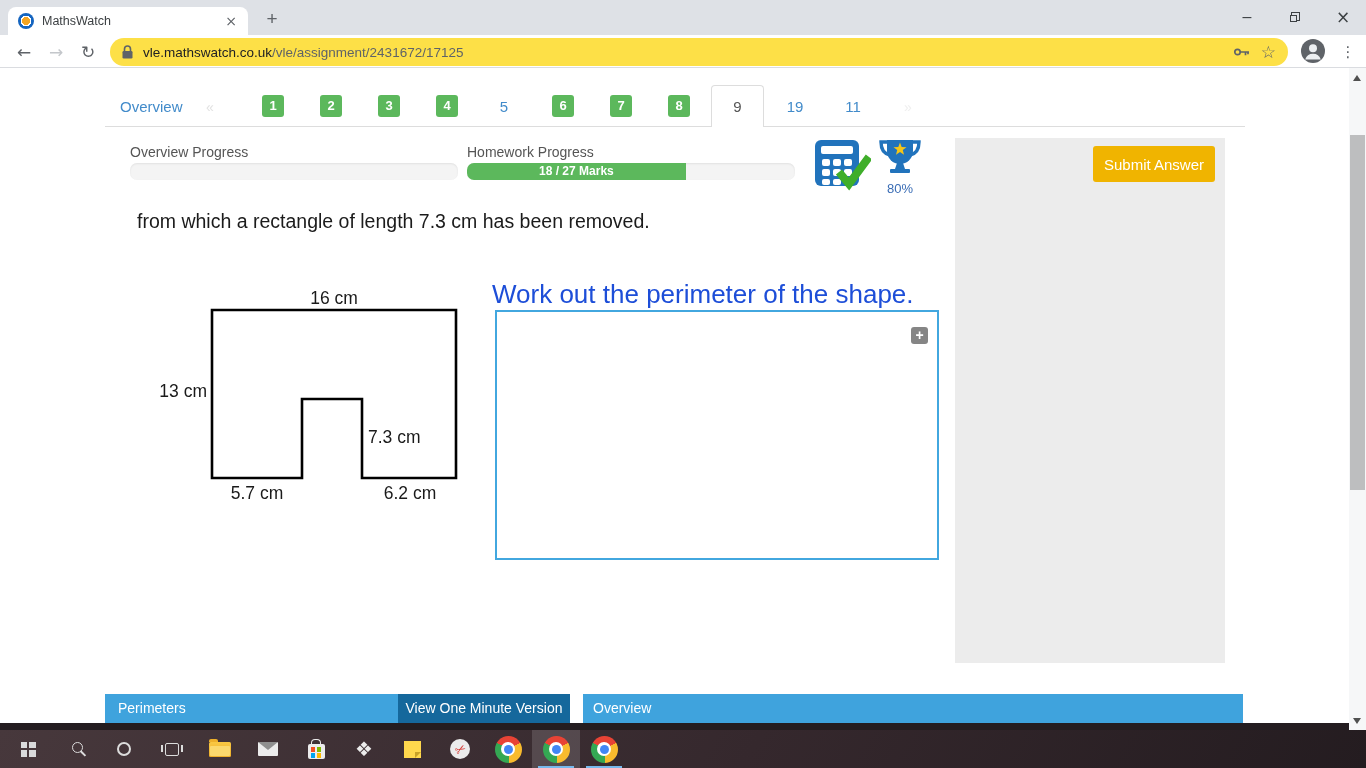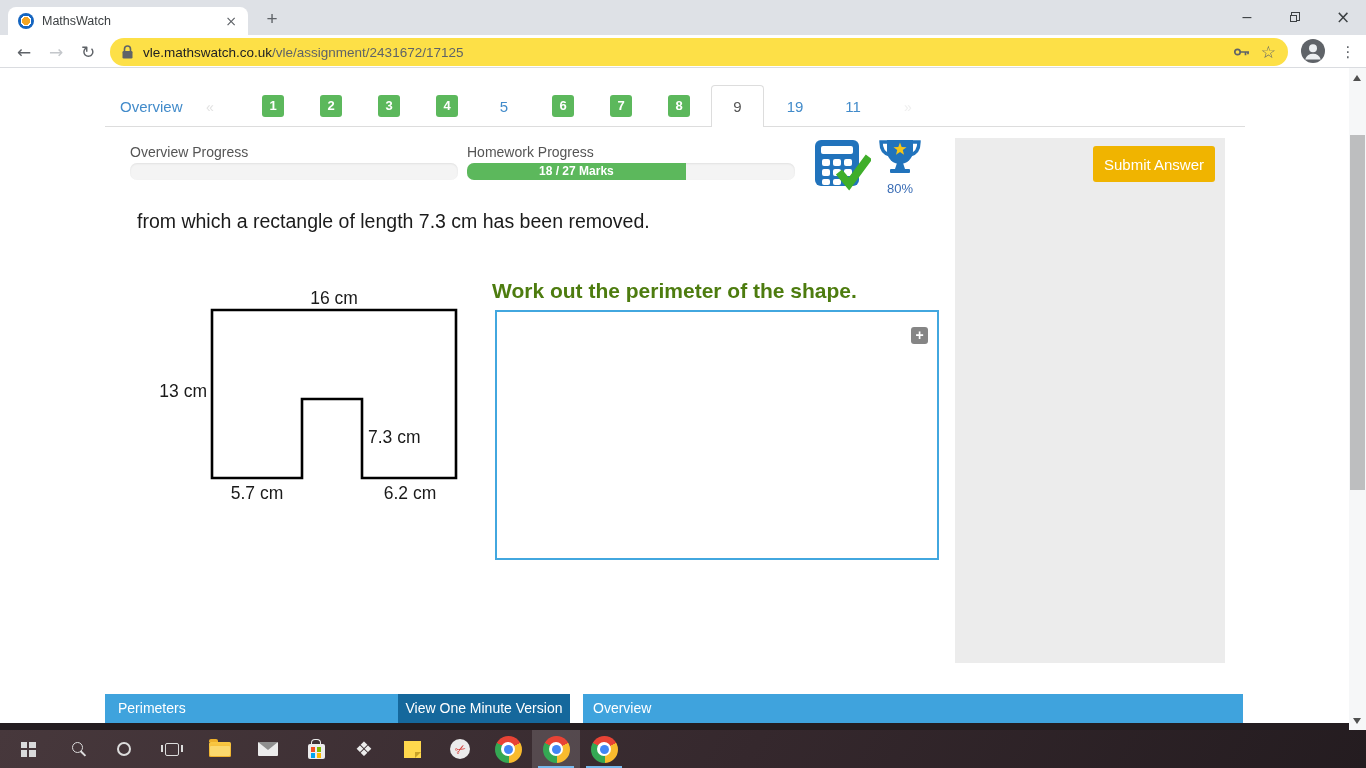--- a/index.html
+++ b/index.html
@@ -63,21 +63,21 @@
   #trophy-wrap { position:absolute; left:876px; top:70px; width:48px; text-align:center; }
   #trophy-pct { font-size:13px; color:#3a6db5; margin-top:1px; }
 
   
   #right-panel { position:absolute; left:955px; top:70px; width:270px; height:525px; background:#ececec; }
   #submit-btn { position:absolute; right:10px; top:8px; width:122px; height:36px; background:var(--submit_yellow);
     border:none; border-radius:3px; color:#fff; font-size:15px; font-family:"Liberation Sans",sans-serif; }
 
   
   #q-text { position:absolute; left:137px; top:141px; width:750px; font-size:19.5px; color:#1b1b1b; line-height:1.32; }
-  #q-prompt { position:absolute; left:492px; top:211px; font-size:21px; color:#4d7c0f;font-weight:bold; }
+  #q-prompt { position:absolute; left:492px; top:211px; font-size:26px; color:#1d4ed8; }
 
   #shape-svg { position:absolute; left:150px; top:215px; }
   #shape-svg text { font-size:17.5px; fill:#1a1a1a; font-family:"Liberation Sans",sans-serif; }
 
   
   #answer-box { position:absolute; left:495px; top:242px; width:444px; height:250px; background:#fff;
     border:2px solid var(--box_border); }
   #add-btn { position:absolute; right:9px; top:15px; width:17px; height:17px; background:#858585;
     border-radius:3px; color:#fff; font-size:14px; font-weight:bold; text-align:center; line-height:16px; }
 

